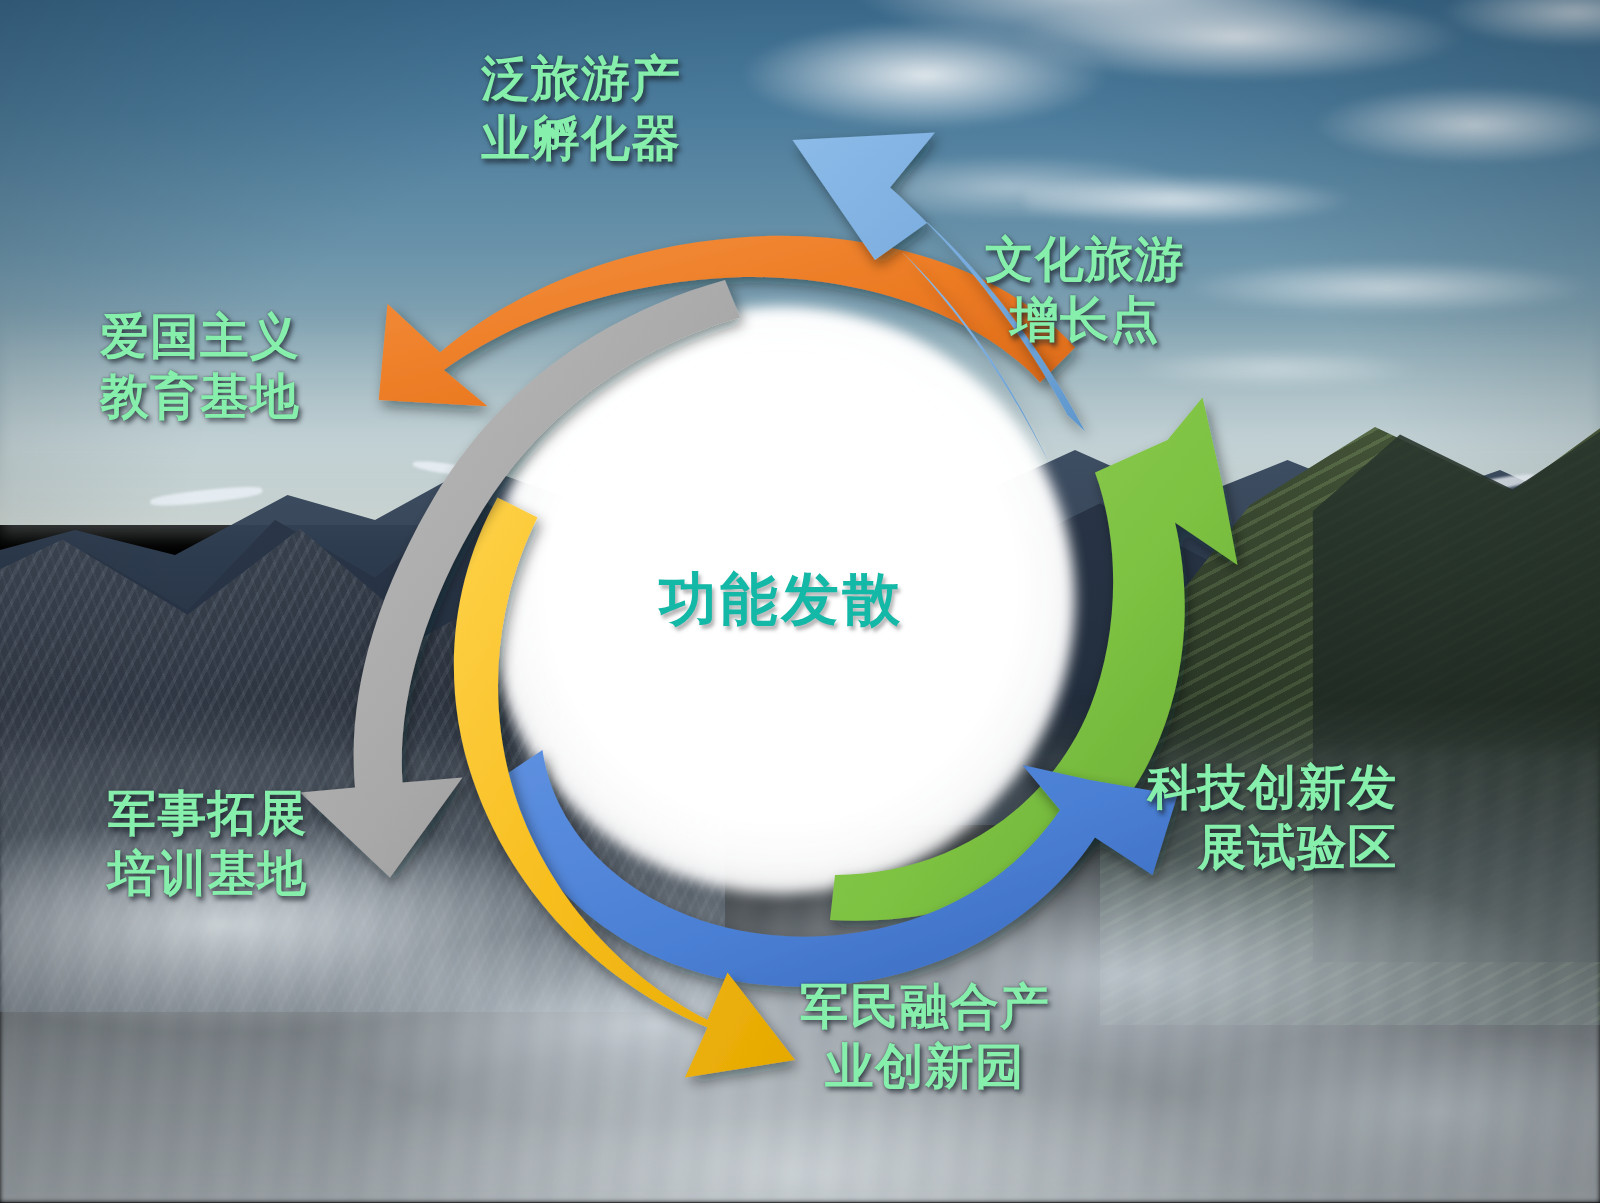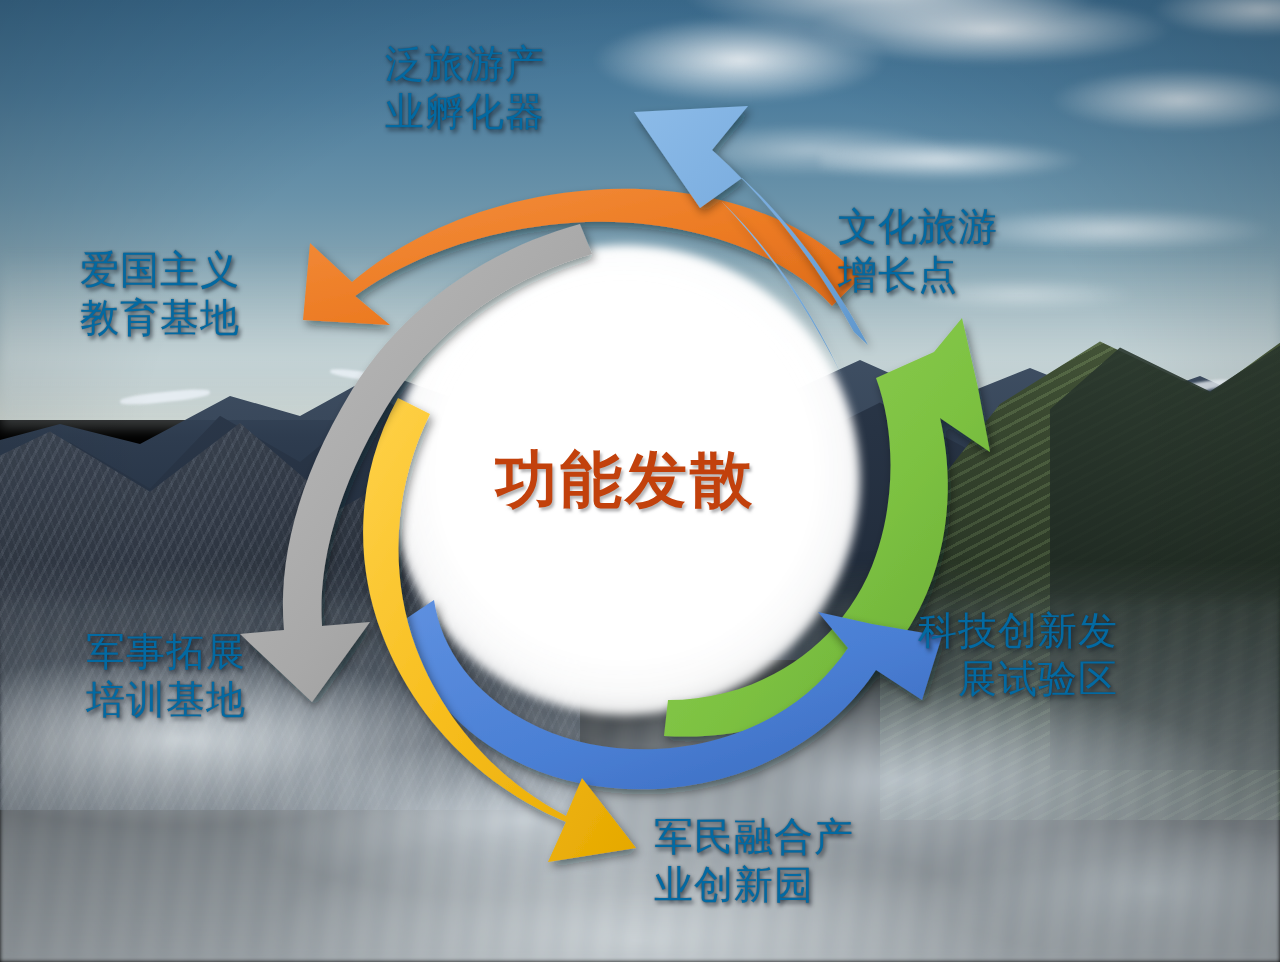--- a/index.html
+++ b/index.html
@@ -116,39 +116,39 @@
         #ffffff 0%, #ffffff 56%, rgba(255,255,255,.97) 66%,
         rgba(255,255,255,.80) 76%, rgba(255,255,255,.42) 86%,
         rgba(255,255,255,.12) 95%, rgba(255,255,255,0) 100%);
     filter:blur(5px);
   }
   .core-label{
     position:absolute;left:390px;top:245px;width:470px;height:470px;
     display:flex;align-items:center;justify-content:center;
   }
   .core-label span{
-    font-size:62px;font-weight:bold;color:#c2410c;letter-spacing:3px;
+    font-size:46px;font-weight:bold;color:#14b8a6;letter-spacing:3px;
     text-shadow:2px 3px 3px rgba(120,120,124,.55);
     font-family:"DejaVu Sans","Liberation Sans",sans-serif;
   }
 
   
   .arrows{position:absolute;left:0;top:0;width:1280px;height:962px;}
 
   
   .lbl{
-    position:absolute;color:#0369a1;font-weight:normal;
+    position:absolute;color:#86efac;font-weight:bold;
     font-size:39px;line-height:1.22;letter-spacing:1px;white-space:pre-line;
     text-shadow:2px 3px 4px rgba(25,32,42,.75), 0 0 2px rgba(25,32,42,.5);
     font-family:"DejaVu Sans","Liberation Sans",sans-serif;
   }
   .l-incubator{left:385px;top:40px;text-align:center;}
-  .l-culture{left:838px;top:185px;margin-top:18px;}
+  .l-culture{left:788px;top:185px;text-align:center;}
   .l-tech{left:918px;top:607px;text-align:right;}
-  .l-fusion{left:640px;top:813px;margin-left:14px;}
+  .l-fusion{left:640px;top:782px;text-align:center;}
   .l-military{left:86px;top:628px;text-align:right;}
   .l-patriot{left:80px;top:246px;text-align:right;}
 </style>
 </head>
 <body>
 
 <div id="stage">
 
   <div class="bg">
     <div class="sky"></div>

